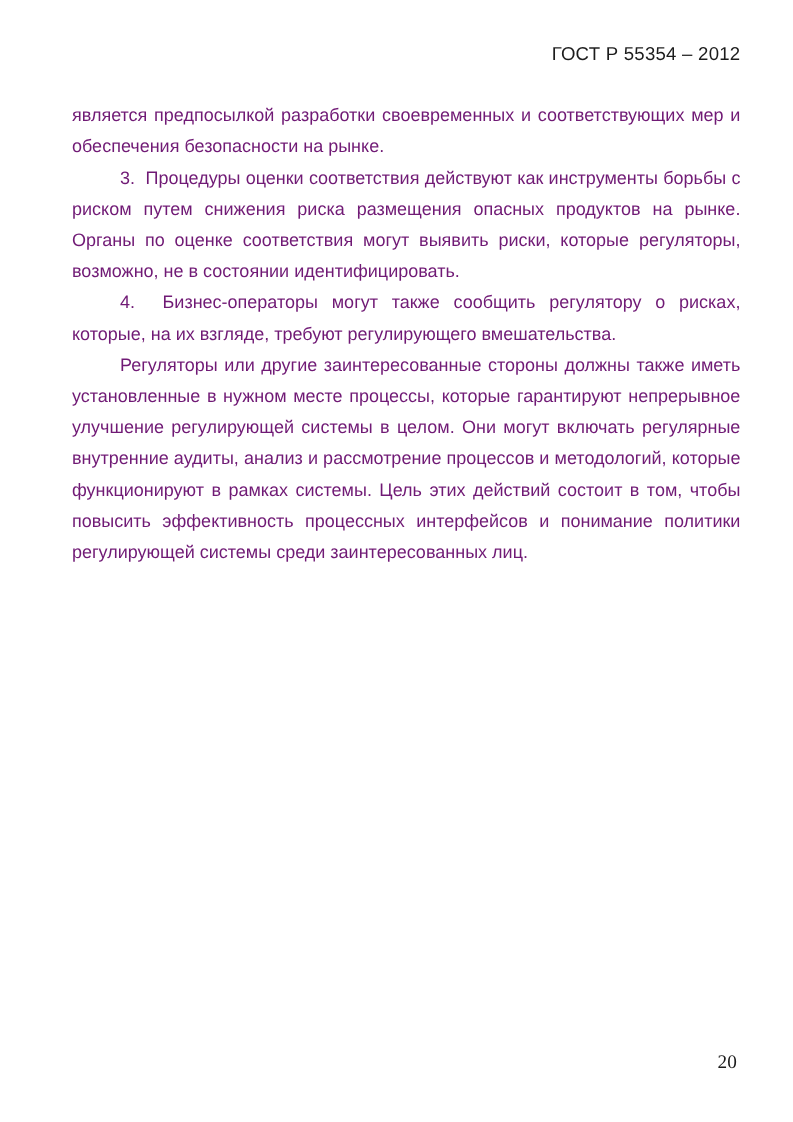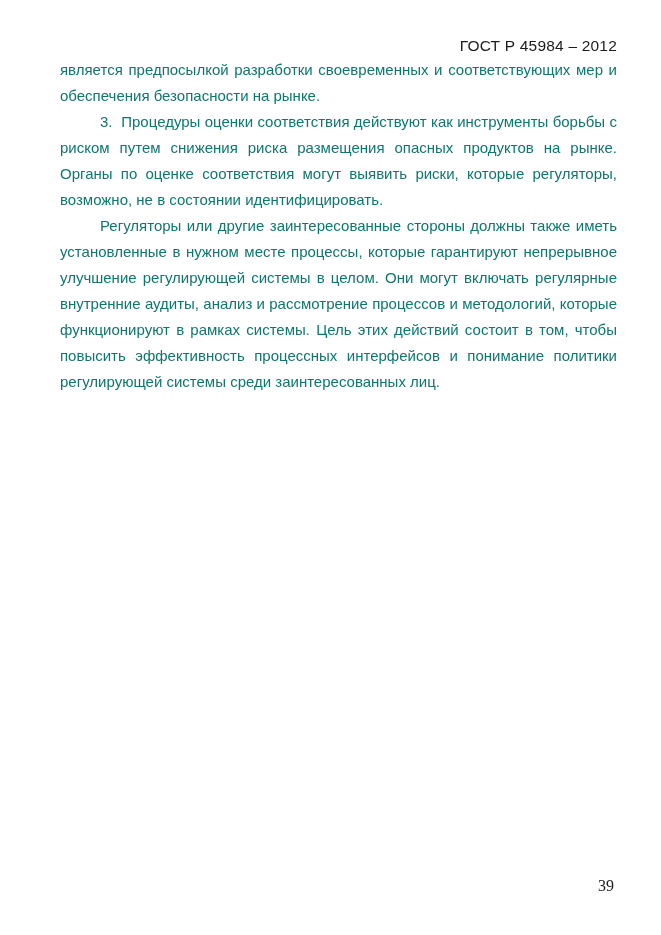--- a/index.html
+++ b/index.html
@@ -24,26 +24,26 @@
     left: 60px;
     width: 557px;
     text-align: right;
     font-size: 15.5px;
     line-height: 18px;
     letter-spacing: 0.2px;
     color: #1c1c1c;
   }
   .content {
     position: absolute;
-    top: 57px;
+    top: 84px;
     left: 60px;
     width: 557px;
     font-size: 15px;
     line-height: 26px;
-    color: #0f766e;
+    color: #701a75;
   }
   .para {
     margin: 0;
     text-align: justify;
   }
   .para.indent {
     text-indent: 40px;
   }
   .heading {
     font-size: 15px;
@@ -61,23 +61,24 @@
     font-size: 16px;
     line-height: 20px;
     color: #1c1c1c;
   }
 </style>
 </head>
 <body>
 
 <div class="page">
 
-  <div class="doc-header">ГОСТ Р 45984 – 2012</div>
+  <div class="doc-header">ГОСТ Р 55354 – 2012</div>
 
   <div class="content">
     <p class="para">является предпосылкой разработки своевременных и соответствующих мер и обеспечения безопасности на рынке.</p>
     <p class="para indent">3.&nbsp; Процедуры оценки соответствия действуют как инструменты борьбы с риском путем снижения риска размещения опасных продуктов на рынке. Органы по оценке соответствия могут выявить риски, которые регуляторы, возможно, не в состоянии идентифицировать.</p>
+    <p class="para indent">4.&nbsp; Бизнес-операторы могут также сообщить регулятору о рисках, которые, на их взгляде, требуют регулирующего вмешательства.</p>
     <p class="para indent">Регуляторы или другие заинтересованные стороны должны также иметь установленные в нужном месте процессы, которые гарантируют непрерывное улучшение регулирующей системы в целом. Они могут включать регулярные внутренние аудиты, анализ и рассмотрение процессов и методологий, которые функционируют в рамках системы. Цель этих действий состоит в том, чтобы повысить эффективность процессных интерфейсов и понимание политики регулирующей системы среди заинтересованных лиц.</p>
   </div>
 
-  <div class="page-number">39</div>
+  <div class="page-number">20</div>
 
 </div>
 
 </body></html>

